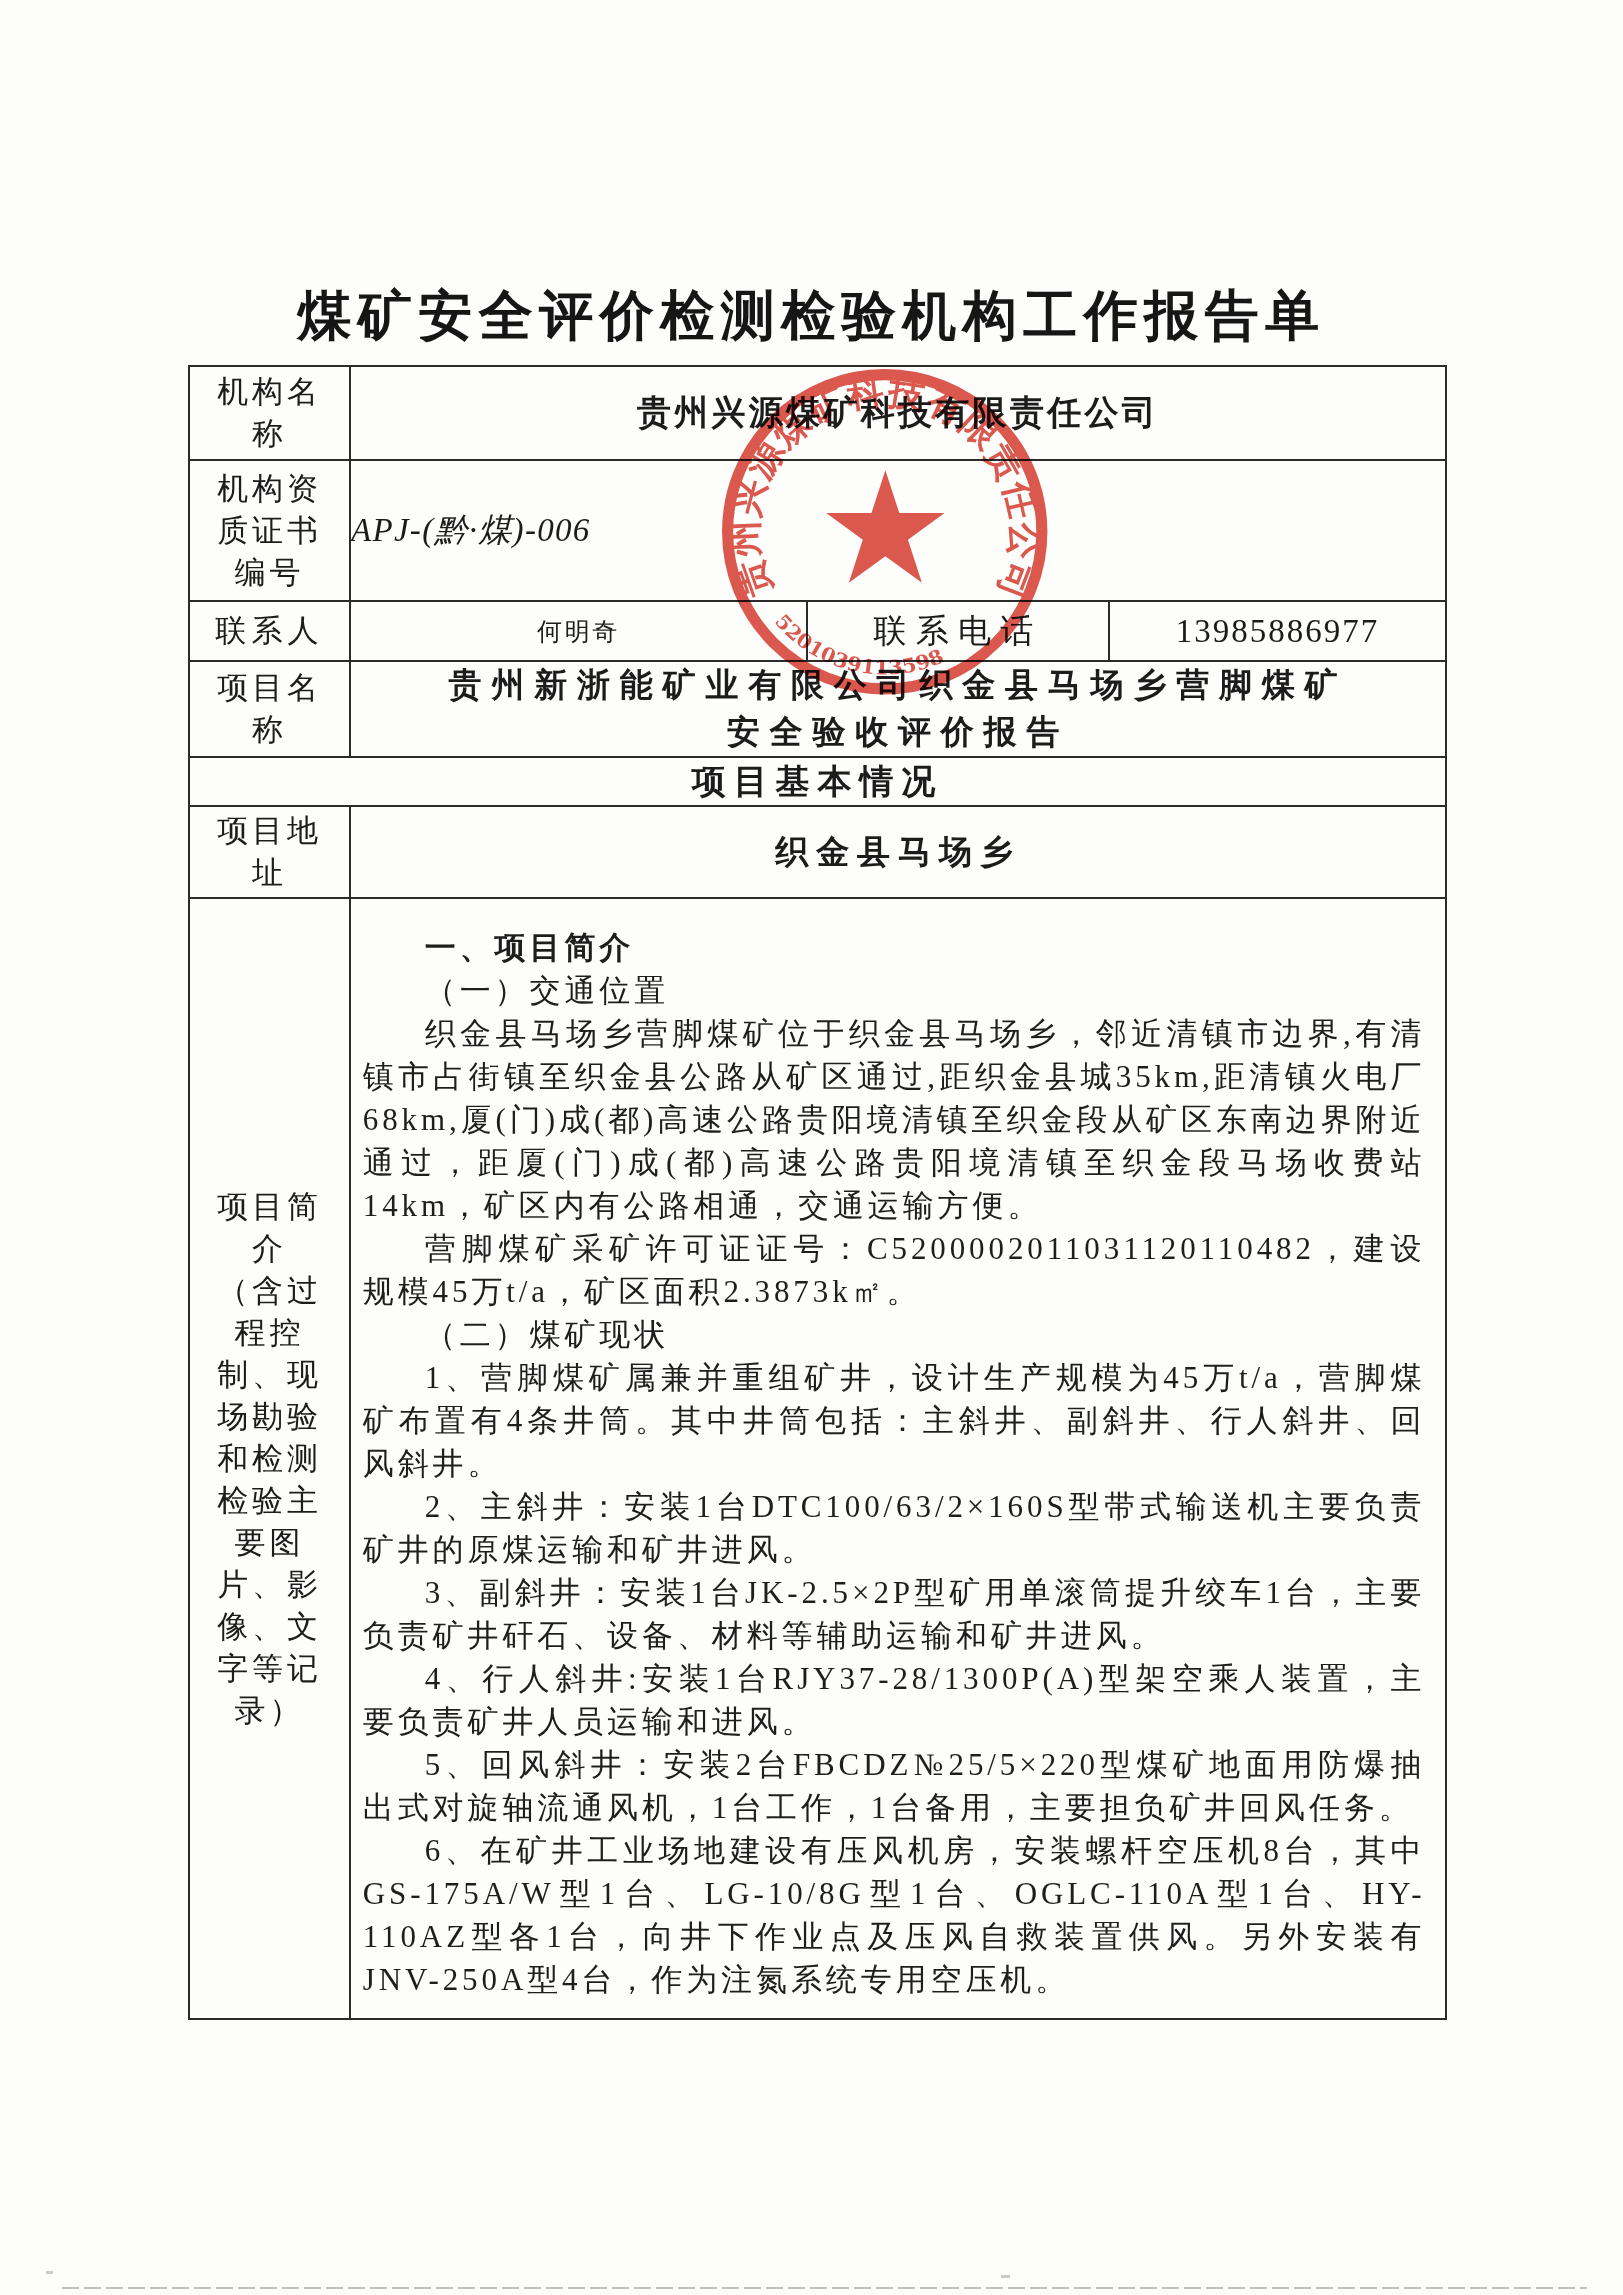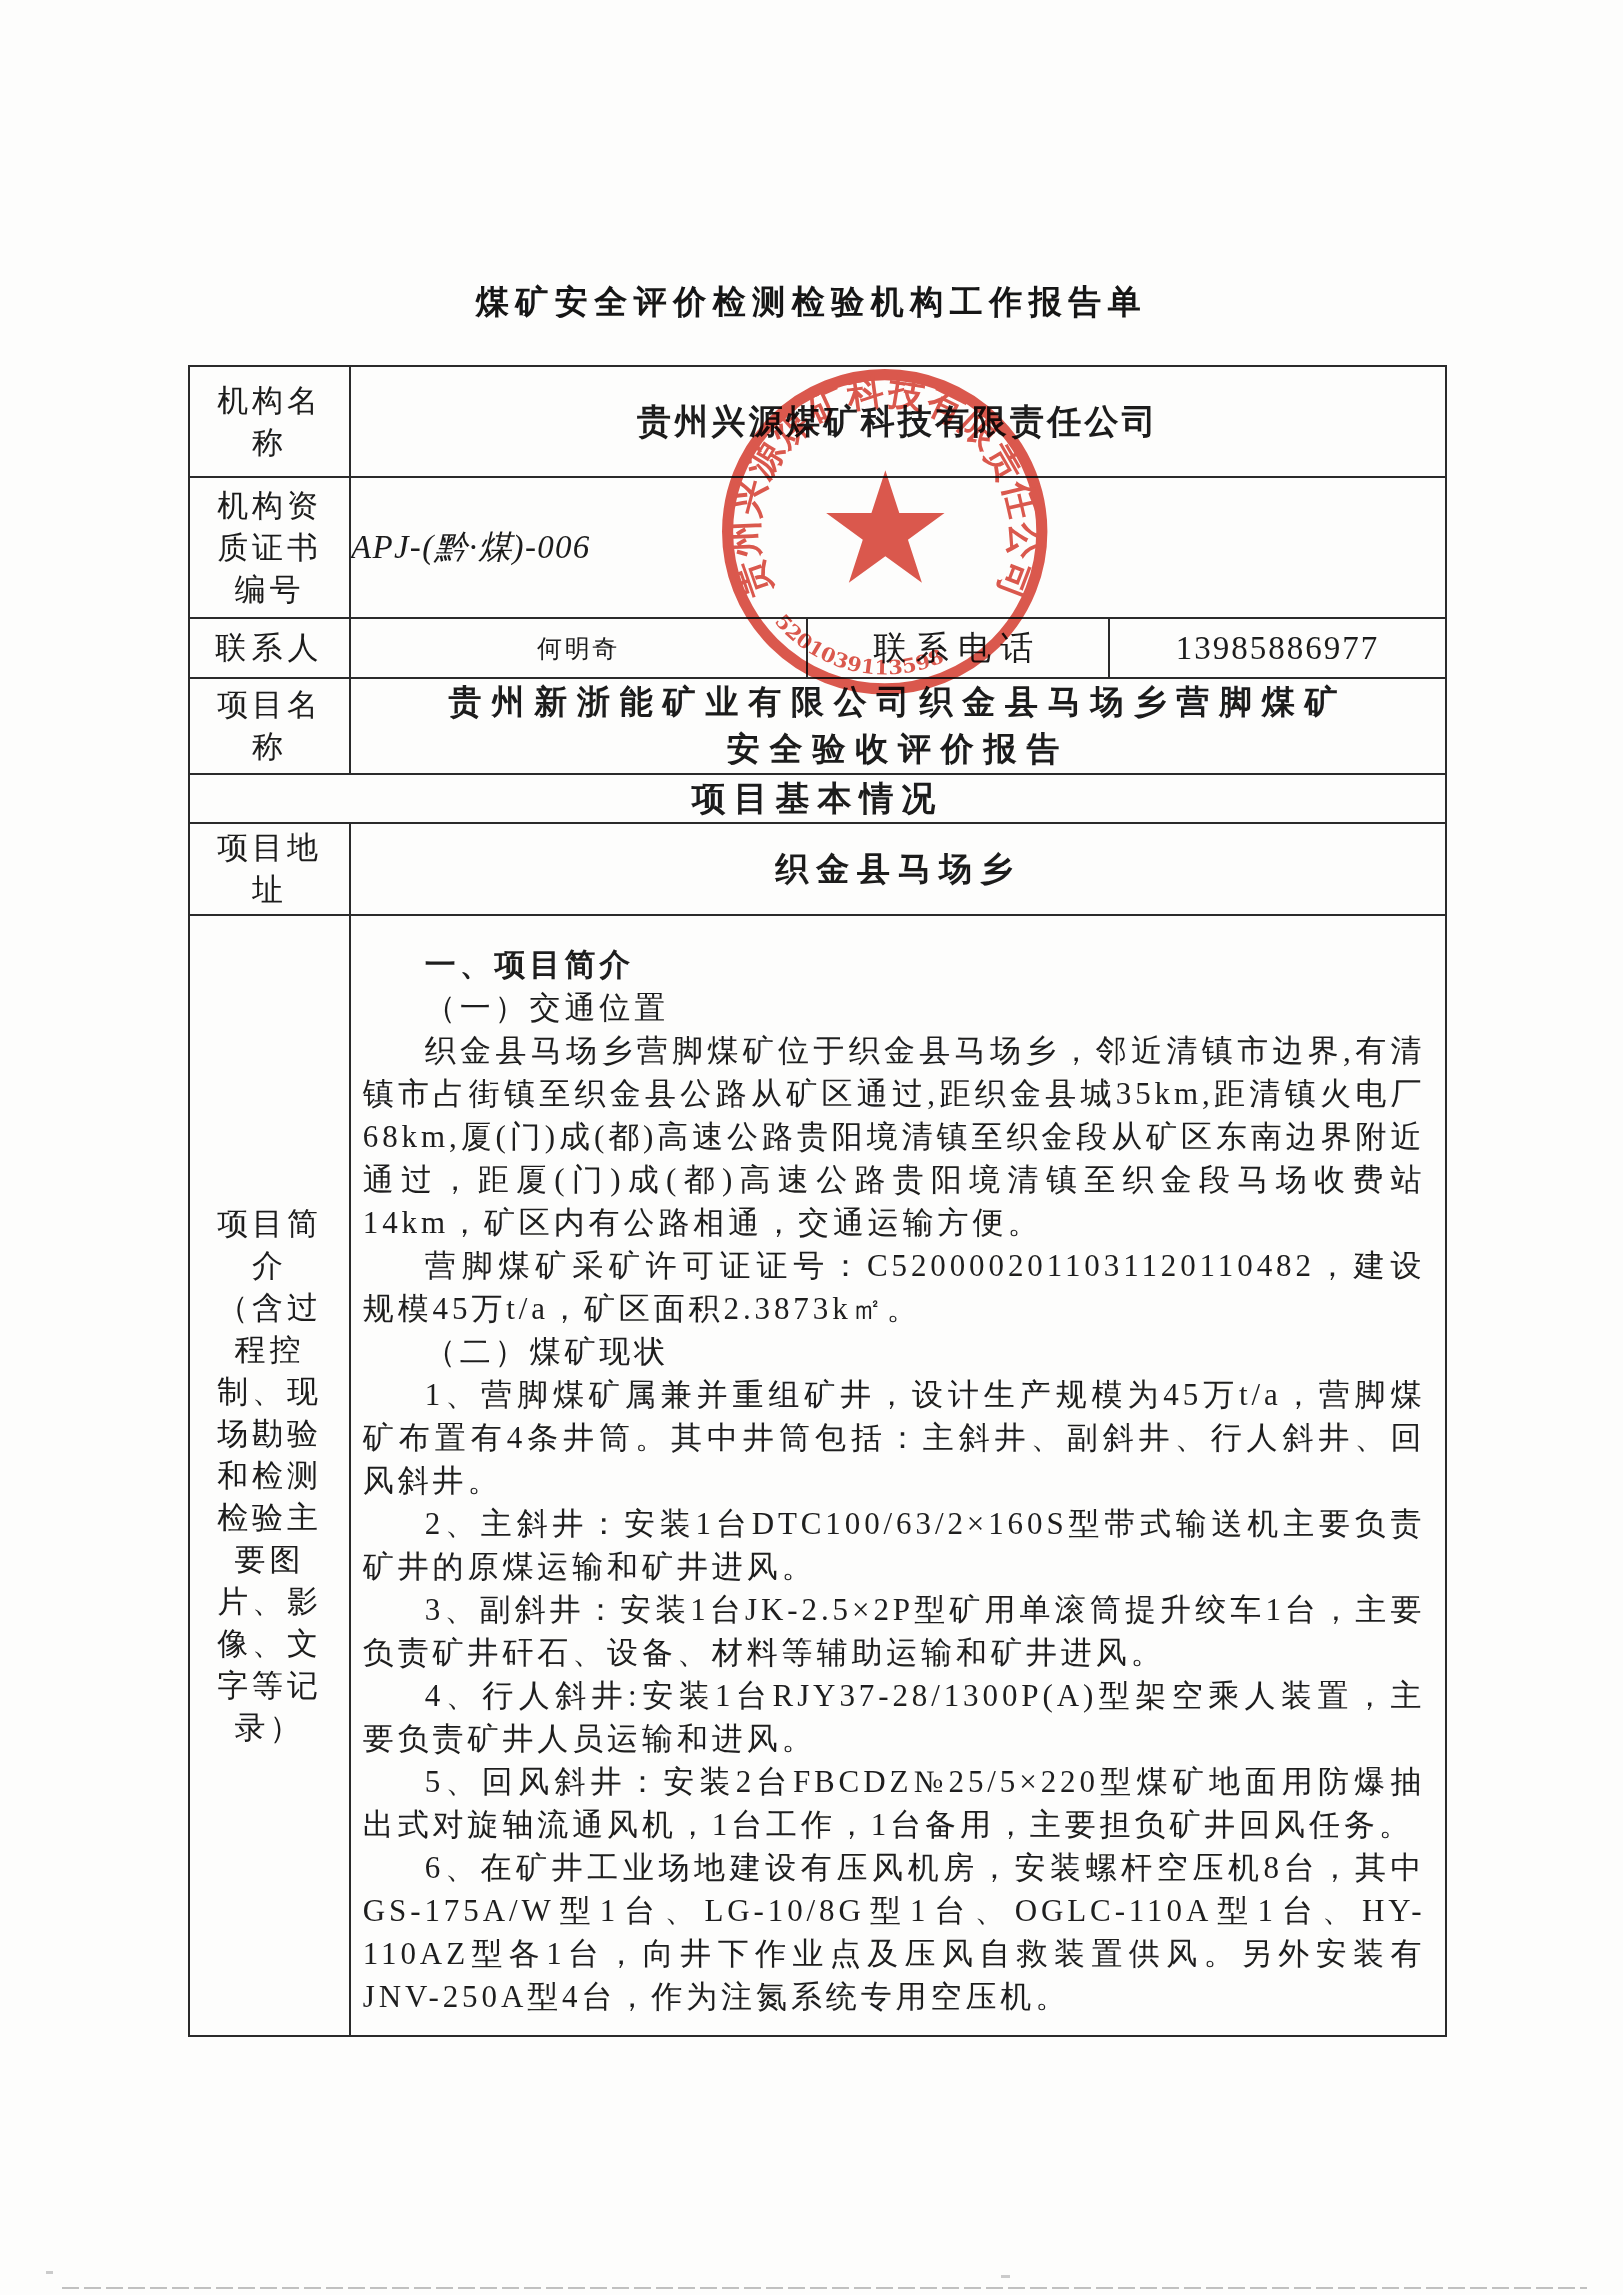--- a/index.html
+++ b/index.html
@@ -9,21 +9,21 @@
     width:1623px;height:2295px;
     background:#fdfdfc;
     overflow:hidden;
     font-family:"Liberation Serif","DejaVu Serif",serif;
     color:#1c1c1c;
   }
   .doc-title{
     position:absolute;left:0;top:280px;width:1623px;
     text-align:center;
     font-family:"DejaVu Sans","Liberation Sans",sans-serif;
-    font-weight:bold;font-size:33px;letter-spacing:6.5px;
+    font-weight:bold;font-size:54px;letter-spacing:6.5px;
     color:#161616;
   }
   table.report{
     position:absolute;left:188px;top:365px;width:1257px;
     border-collapse:collapse;table-layout:fixed;
   }
   table.report td{
     border:2px solid #2b2b2b;
     padding:0;
     vertical-align:middle;
@@ -84,21 +84,21 @@
   <div class="doc-title">煤矿安全评价检测检验机构工作报告单</div>
 
   <table class="report">
     <colgroup>
       <col style="width:161px">
         <col style="width:457px">
         <col style="width:302px">
         <col style="width:337px">
     </colgroup>
     <tbody>
-        <tr style="height:111px">
+        <tr style="height:94px">
       <td class="label-cell">机构名
 称</td>
       <td colspan="3" class="v-org">贵州兴源煤矿科技有限责任公司</td>
     </tr>
     <tr style="height:141px">
       <td class="label-cell">机构资
 质证书
 编号</td>
       <td colspan="3" class="v-cert">APJ-(黔·煤)-006</td>
     </tr>

